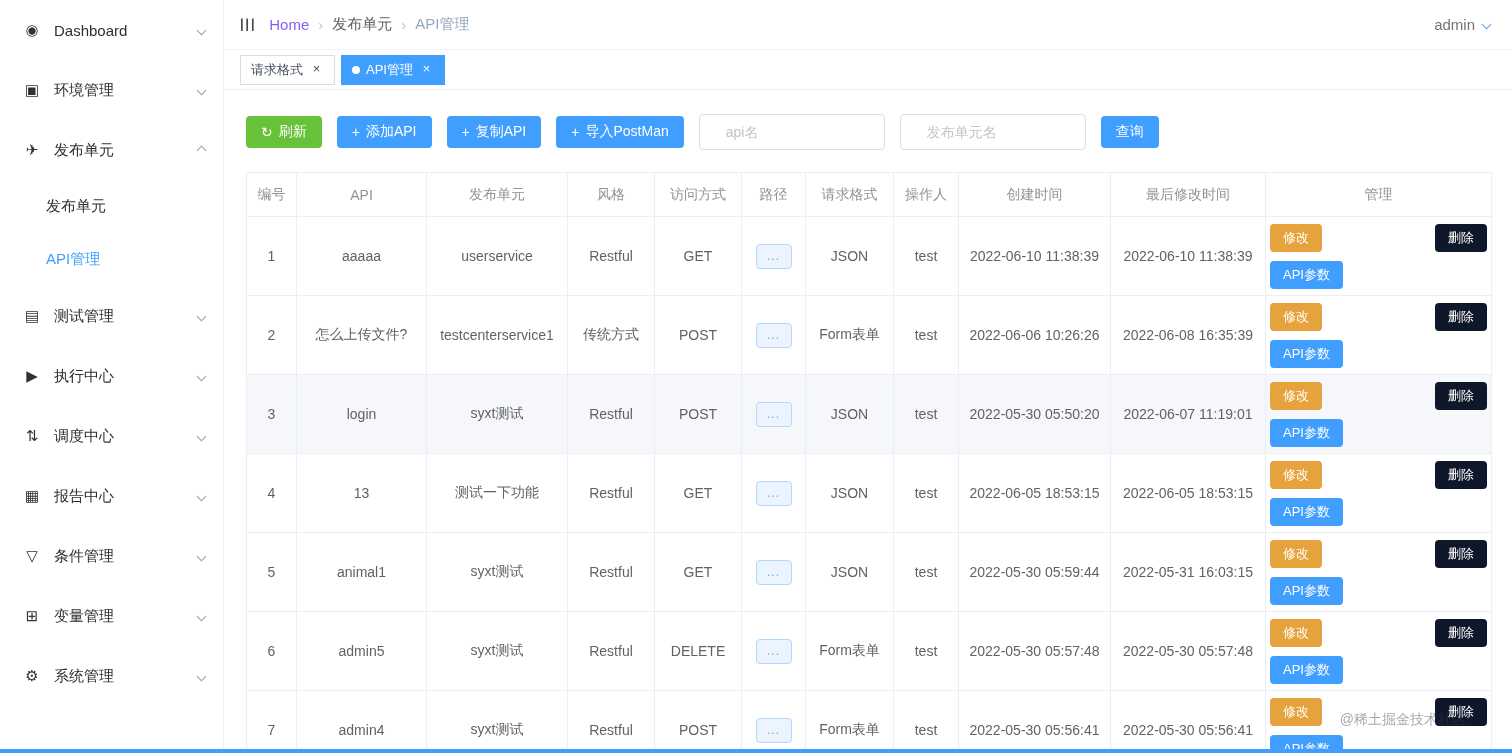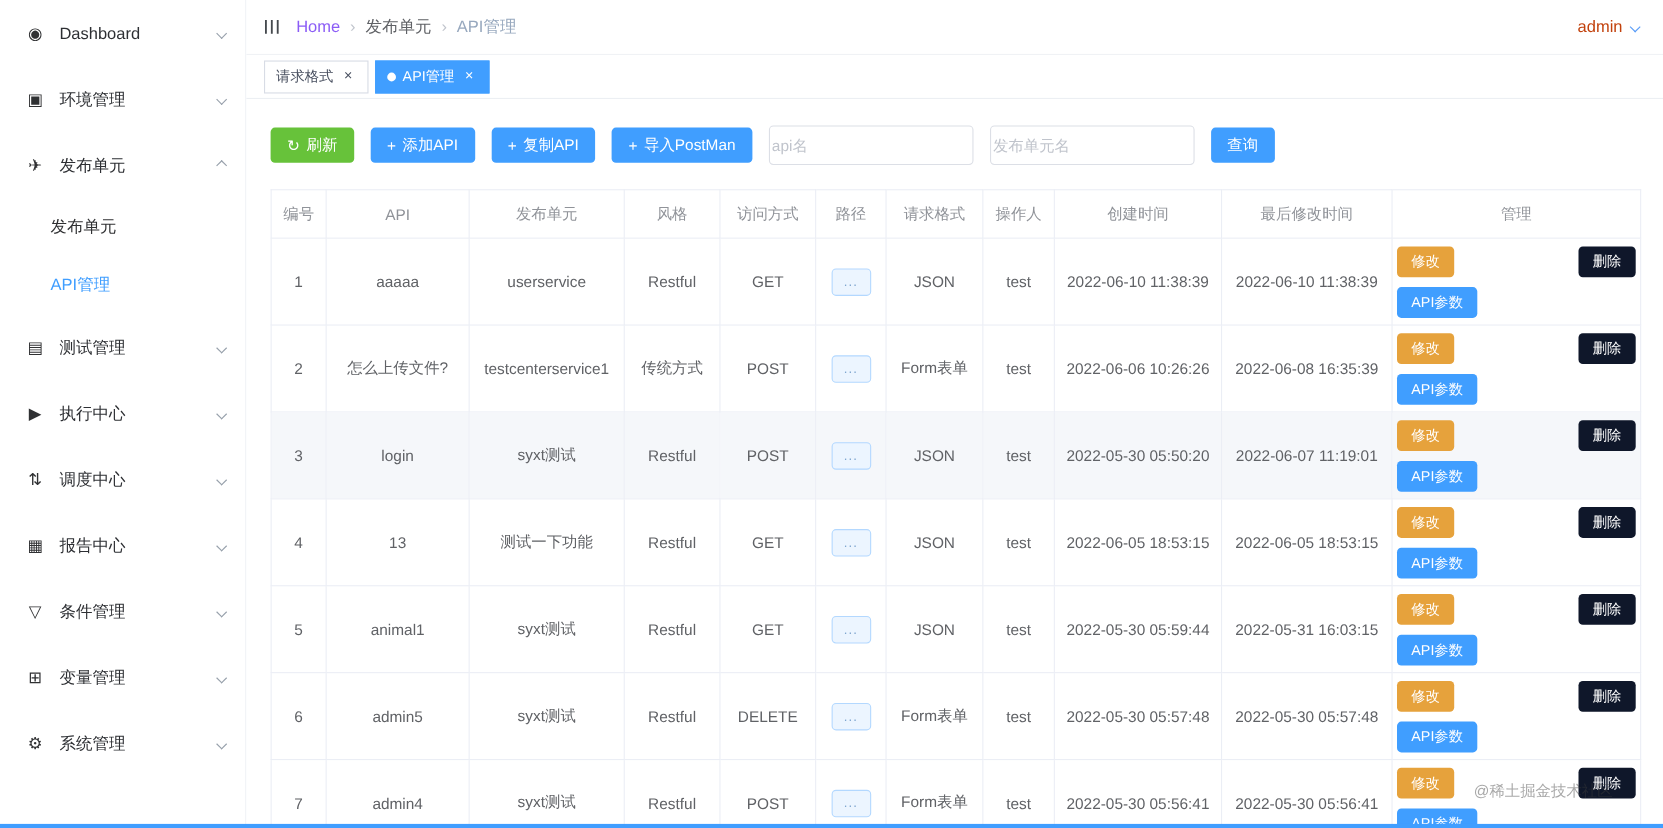--- a/index.html
+++ b/index.html
@@ -22,42 +22,42 @@
 
   
   .main{flex:1;display:flex;flex-direction:column;min-width:0}
   .topbar{height:50px;display:flex;align-items:center;padding:0 22px 0 15px;background:#fff;border-bottom:1px solid #f0f2f5}
   .hamburger{display:inline-block;transform:rotate(90deg);font-size:17px;color:#45494e;cursor:pointer;margin-right:15px;line-height:1}
   .breadcrumb{display:flex;align-items:center;gap:9px;font-size:15px}
   .bc-sep{color:#c0c4cc;font-size:15px}
   .bc-0{font-weight:400;color:#8b5cf6}
   .bc-1{color:#606266}
   .bc-2{color:#97a8be}
-  .user-menu{margin-left:auto;display:flex;align-items:center;gap:8px;color:#c2410c;font-size:15px;cursor:pointer}
+  .user-menu{margin-left:auto;display:flex;align-items:center;gap:8px;color:#737373;font-size:15px;cursor:pointer}
   .user-menu .chev{border-color:#5a9df8}
 
   .tabbar{height:40px;display:flex;align-items:center;gap:6px;padding:0 16px;background:#fff;border-bottom:1px solid #eceff3}
   .tab{display:inline-flex;align-items:center;gap:6px;height:30px;padding:0 10px;border:1px solid #d8dce5;background:#fff;color:#495060;font-size:13px;cursor:pointer}
   .tab.active{background:#409eff;border-color:#409eff;color:#fff}
   .dot{width:8px;height:8px;border-radius:50%;background:#fff;display:inline-block}
   .tab-close{font-size:13px;width:15px;height:15px;line-height:14px;text-align:center;border-radius:50%;cursor:pointer}
 
   .content{flex:1;padding:24px 22px 0 22px;overflow:hidden;background:#fff}
 
   
   .toolbar{display:flex;align-items:center;gap:15px}
   .btn{border:none;border-radius:4px;color:#fff;font-size:14px;height:32px;padding:0 15px;cursor:pointer;
        display:inline-flex;align-items:center;justify-content:center;gap:6px;font-family:inherit;white-space:nowrap}
   .btn.success{background:#67c23a}
   .btn.primary{background:#409eff}
   .btn.warn{background:#e6a23c}
   .btn.danger{background:#0f172a}
   .btn.sm{height:28px;padding:0 13px;font-size:13px;border-radius:4px}
   .ico{font-size:14px;line-height:1}
-  .tb-input{width:186px;height:36px;border:1px solid #dcdfe6;border-radius:4px;padding:0 2px;font-size:14px;color:#606266;outline:none;font-family:inherit;background:#fff}
+  .tb-input{width:186px;height:36px;border:1px solid #dcdfe6;border-radius:4px;padding:0 26px;font-size:14px;color:#606266;outline:none;font-family:inherit;background:#fff}
   .tb-input::placeholder{color:#c0c4cc}
 
   
   .api-table{width:100%;border-collapse:collapse;margin-top:22px;table-layout:fixed;border:1px solid #ebeef5}
   .api-table th,.api-table td{border:1px solid #ebeef5;text-align:center;vertical-align:middle;font-size:14px;overflow:hidden}
   .api-table th{height:44px;color:#909399;font-weight:500;background:#fff}
   .api-table td{height:79px;color:#606266;padding:6px 4px}
   tr.hl td{background:#f5f7fa}
   .path-btn{width:36px;height:25px;border:1px solid #b3d8ff;background:#ecf5ff;color:#7fa6cf;border-radius:4px;font-size:12px;cursor:pointer;letter-spacing:1px}
   .act-row{display:flex;justify-content:space-between;align-items:center;gap:20px}

